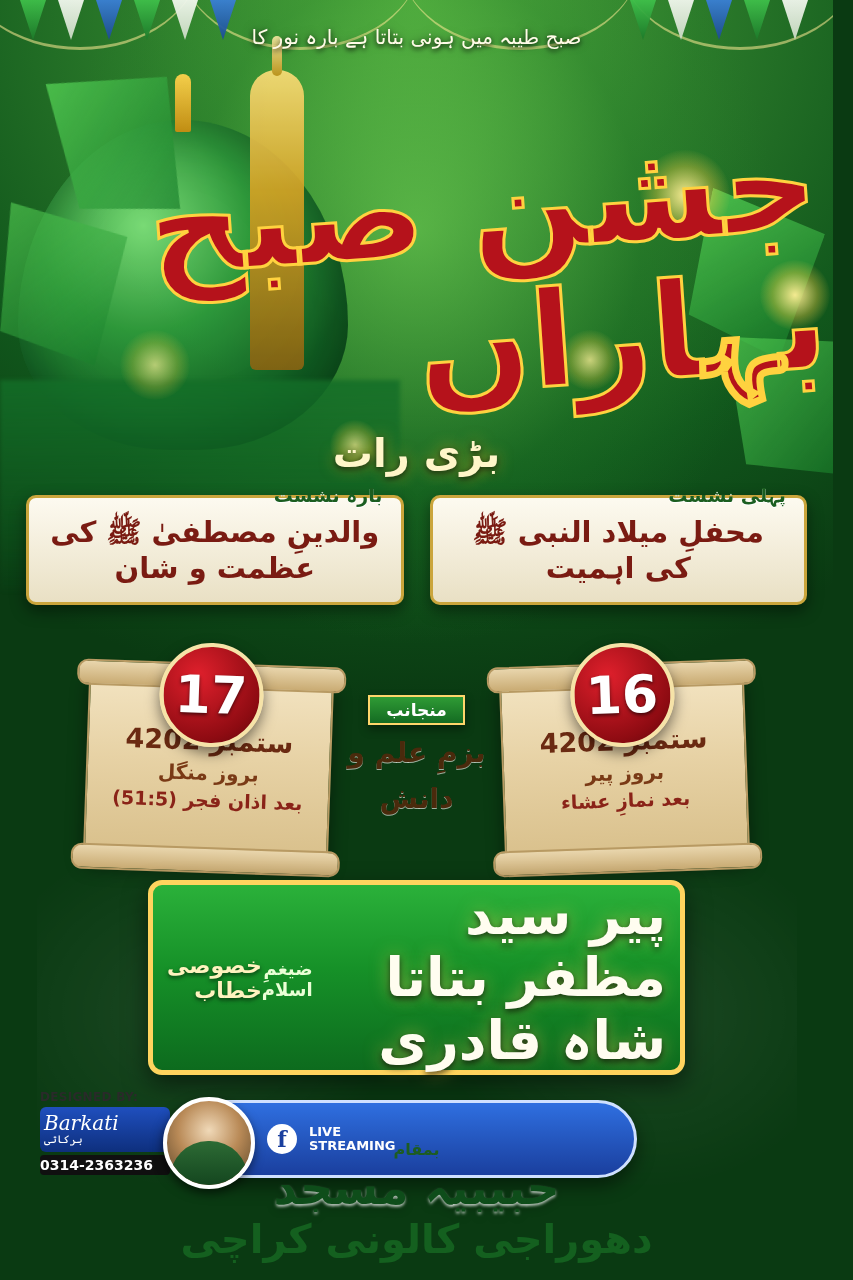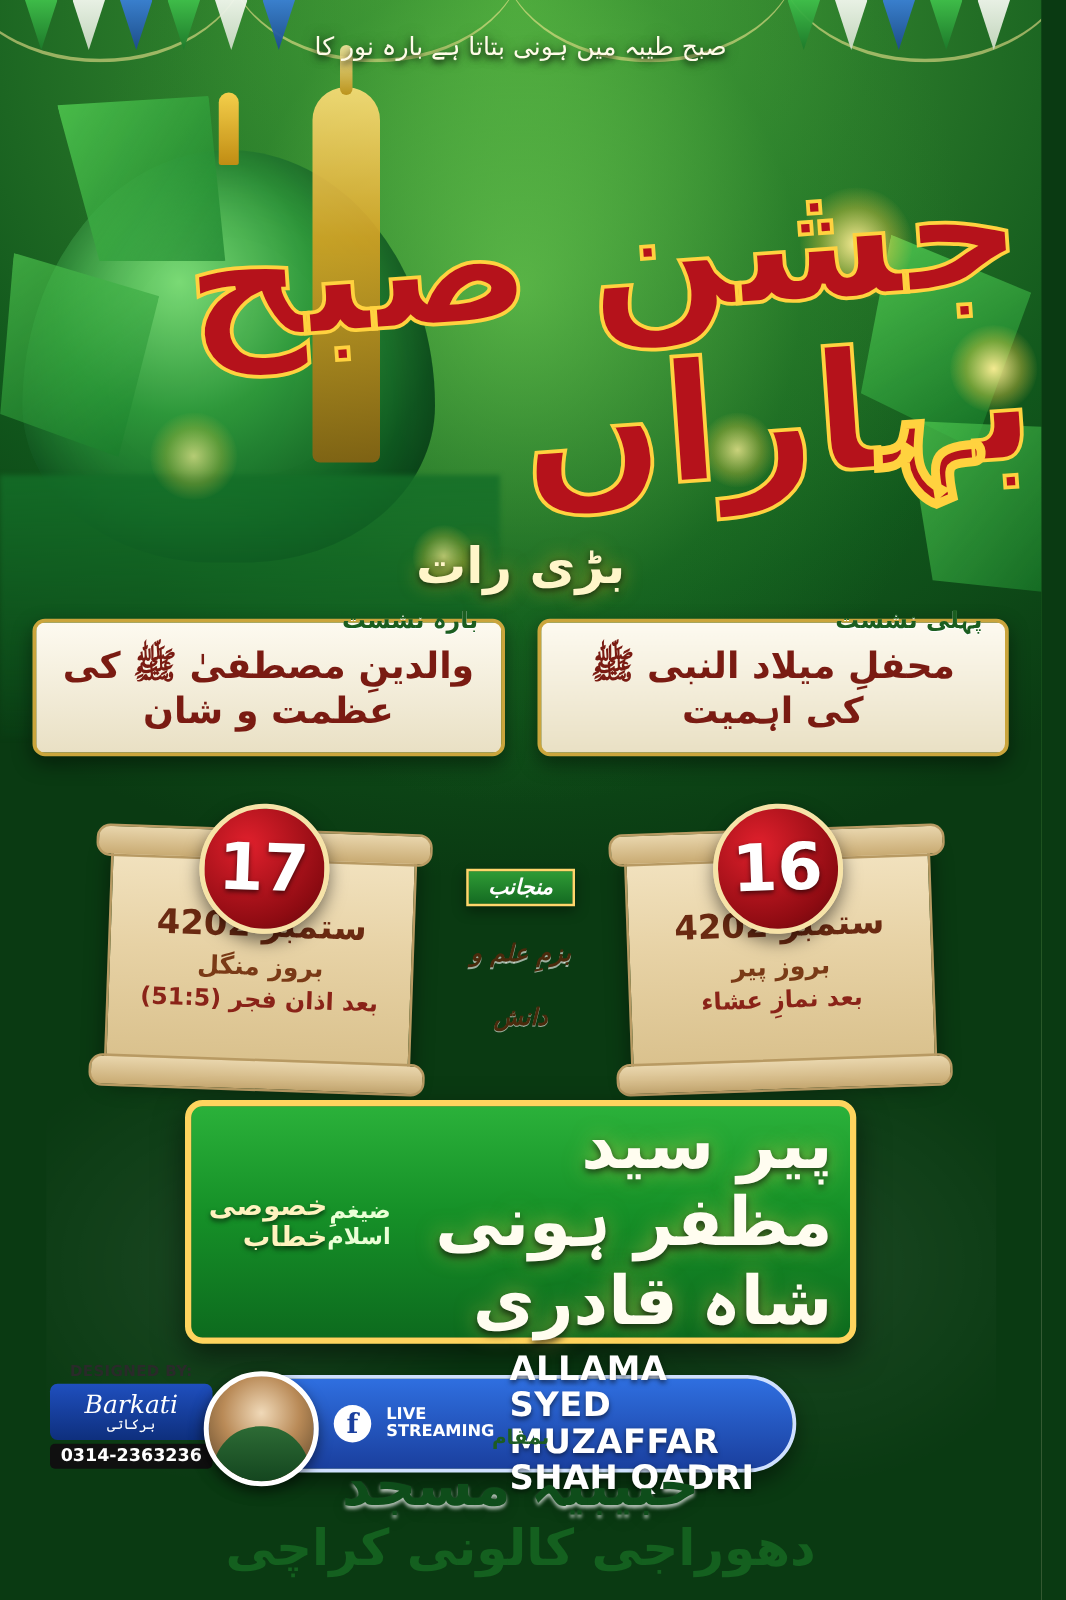--- a/index.html
+++ b/index.html
@@ -183,46 +183,46 @@
     text-shadow:0 2px 4px rgba(0,0,0,.6);
     z-index:3;
   }
   .center-tag{
     position:absolute;left:50%;top:70px;transform:translateX(-50%);
     width:180px;text-align:center;color:#ffffff;
   }
   .center-tag .ribbon{
     display:inline-block;background:linear-gradient(180deg,#2f9b35,#146b22);
     border:2px solid #ffd66b;border-radius:0;padding:3px 16px;
-    font-size:17px;font-weight:bold;box-shadow:0 4px 10px rgba(0,0,0,.4);font-style:italic;
+    font-size:17px;font-weight:bold;box-shadow:0 4px 10px rgba(0,0,0,.4);
   }
   .center-tag .line{
-    margin-top:26px;font-size:19px;font-weight:bold;color:#4a2a0c;
-    text-shadow:0 1px 0 rgba(255,255,255,.6);line-height:1.3;font-style:italic;
+    margin-top:10px;font-size:28px;font-weight:bold;color:#4a2a0c;
+    text-shadow:0 1px 0 rgba(255,255,255,.6);line-height:1.3;
   }
 
   
   .speaker{
     position:absolute;left:148px;right:148px;top:880px;height:195px;z-index:7;
     background:linear-gradient(180deg,#2bb13a 0%,#169128 45%,#0d6b1e 100%);
     border:5px solid #ffd45e;border-radius:14px;
     box-shadow:0 10px 24px rgba(0,0,0,.5);
     display:flex;flex-direction:row;align-items:center;justify-content:center;
     padding:8px 14px;
   }
   .sp-head{font-size:22px;font-weight:bold;color:#fff3bf;text-shadow:0 2px 4px rgba(0,0,0,.6);}
   .sp-sub{font-size:18px;font-weight:bold;color:#eaffd6;margin-top:2px;}
   .sp-name{
     font-size:54px;font-weight:bold;color:#fffdf0;line-height:1.15;margin-top:2px;
     text-shadow:0 3px 6px rgba(0,0,0,.65),0 0 18px rgba(255,220,90,.5);
   }
 
   
   .designer{
-    position:absolute;left:40px;top:1090px;width:130px;z-index:8;text-align:center;
+    position:absolute;left:40px;top:1090px;width:130px;z-index:8;text-align:left;
   }
   .designer .dlabel{font-size:12px;font-weight:bold;color:#2a2a2a;letter-spacing:.3px;}
   .designer .dlogo{
     margin-top:3px;background:linear-gradient(180deg,#1f4fbe,#0e2f7d);
     border-radius:6px;color:#fff;padding:6px 4px;
     font-family:"DejaVu Serif","Liberation Serif",serif;
     font-size:20px;font-style:italic;line-height:1.05;
   }
   .designer .dlogo small{display:block;font-size:11px;font-style:normal;}
   .designer .dphone{
@@ -358,43 +358,39 @@
         <div class="sc-date ur">ستمبر 2024</div>
         <div class="sc-day ur">بروز پیر</div>
         <div class="sc-time ur">بعد نمازِ عشاء</div>
       </div>
     </div>
   </div>
 
   <div class="speaker">
     <div class="sp-head ur">خصوصی خطاب</div>
     <div class="sp-sub ur">ضیغمِ اسلام</div>
-    <div class="sp-name ur">پیر سید مظفر ہونی شاہ قادری</div>
+    <div class="sp-name ur">پیر سید مظفر بتاتا شاہ قادری</div>
   </div>
 
   <div class="designer">
     <div class="dlabel">DESIGNED BY:</div>
     <div class="dlogo">
       <span>Barkati</span>
       <small class="ur">برکاتی</small>
     </div>
     <div class="dphone">0314-2363236</div>
   </div>
 
   <div class="livebar">
     <div class="avatar"></div>
     <div class="fb">f</div>
     <div class="livetxt">
       <div>LIVE</div>
       <div>STREAMING</div>
     </div>
-    <div class="sp-en">
-      <div>ALLAMA SYED</div>
-      <div>MUZAFFAR SHAH QADRI</div>
-    </div>
   </div>
 
   <div class="venue">
     <div class="vtag ur">بمقام</div>
     <div class="vname ur">حبیبیہ مسجد</div>
     <div class="vaddr ur">دھوراجی کالونی کراچی</div>
   </div>
 
 </div>
 

